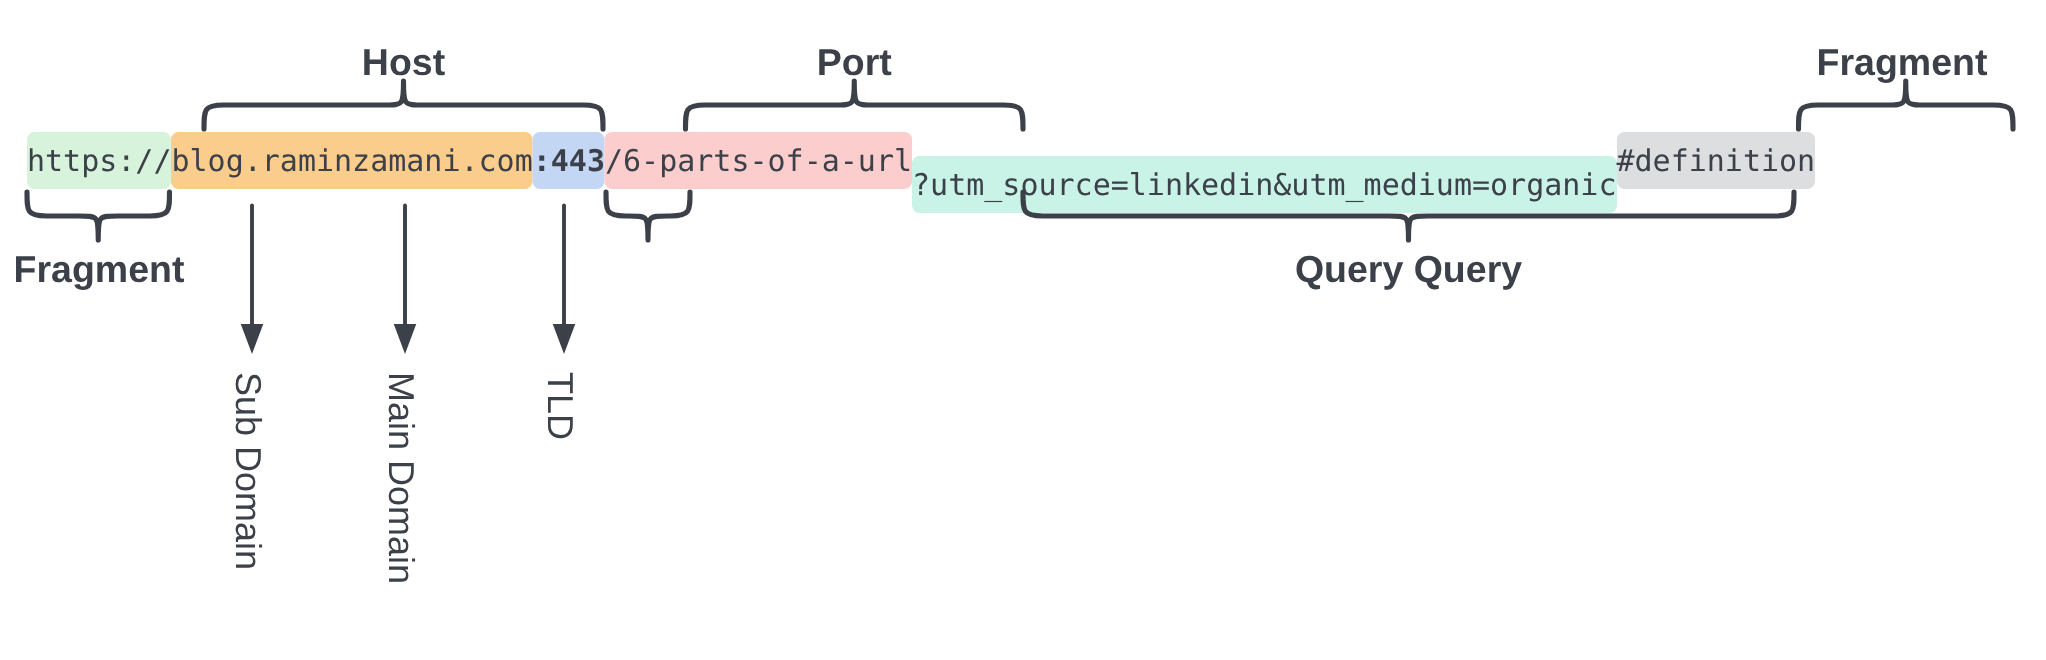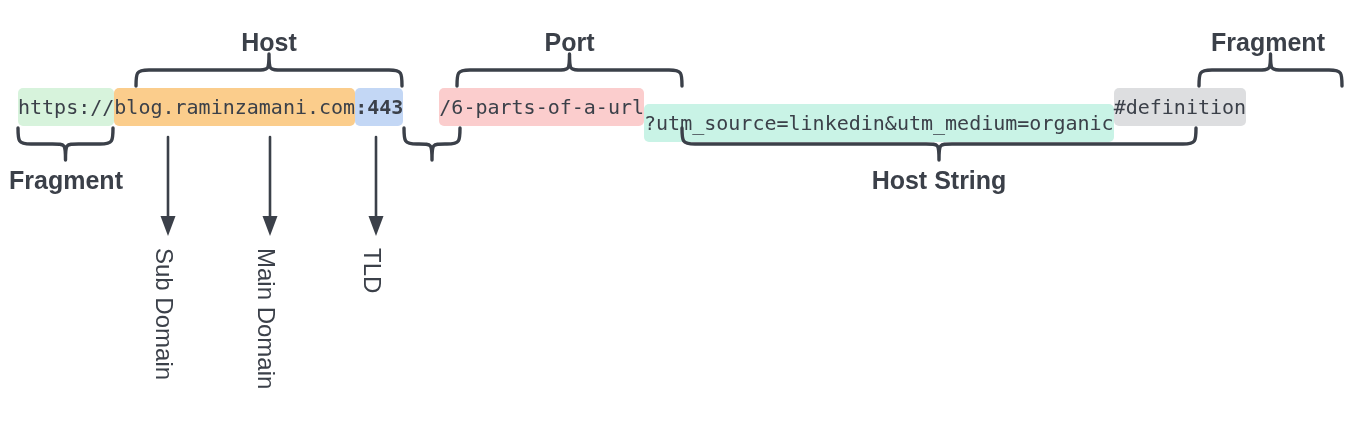--- a/index.html
+++ b/index.html
@@ -35,21 +35,21 @@
     color: #3b4049;
     line-height: 38px;
     height: 38px;
     display: inline-block;
     border-radius: 5px;
     padding: 0;
   }
   .seg-protocol { background: #d7f3dc; }
   .seg-host     { background: #fbcd8c; }
   .seg-port     { background: #c3d7f5; font-weight: bold; }
-  .seg-path     { background: #fbcdcd; margin-left: 36px; }
+  .seg-path     { background: #fbcdcd; }
   .seg-query    { background: #c9f3e6; margin-top: 32px; }
   .seg-fragment { background: #dddee0; }
 
   
   .lbl {
     position: absolute;
     font-family: "Liberation Sans", sans-serif;
     font-weight: bold;
     font-size: 25px;
     color: #3b4049;
@@ -85,21 +85,21 @@
 
   <div class="url-strip">
     <span class="url-seg seg-protocol" style="background: rgb(215, 243, 220);">https://</span><span class="url-seg seg-host" style="background: rgb(251, 205, 140);">blog.raminzamani.com</span><span class="url-seg seg-port" style="background: rgb(195, 215, 245);">:443</span><span class="url-seg seg-path" style="background: rgb(251, 205, 205);">/6-parts-of-a-url</span><span class="url-seg seg-query" style="background: rgb(201, 243, 230);">?utm_source=linkedin&amp;utm_medium=organic</span><span class="url-seg seg-fragment" style="background: rgb(221, 222, 224);">#definition</span>
   </div>
 
   <div class="lbl" style="left:136px; top:28px; width:266px;">Host</div>
   <div class="lbl" style="left:457px; top:28px; width:225px;">Port</div>
   <div class="lbl" style="left:1172px; top:28px; width:192px;">Fragment</div>
 
   <div class="lbl" style="left:2px; top:166px; width:128px;">Fragment</div>
-  <div class="lbl" style="left:682px; top:166px; width:514px;">Host String</div>
+  <div class="lbl" style="left:682px; top:166px; width:514px;">Query Query</div>
 
   <div class="vlabel" style="left:178px; top:248px;">Sub Domain</div>
   <div class="vlabel" style="left:280px; top:248px;">Main Domain</div>
   <div class="vlabel" style="left:386px; top:248px;">TLD</div>
 
   <svg id="overlay" viewBox="0 0 1364 440">
     <g id="brace-layer" fill="none" stroke="#3b4049" stroke-width="3.4" stroke-linecap="round" stroke-linejoin="round">
         <path d="M 136 86 C 136 73, 136 70, 149 70 L 256 70 C 269 70, 269 70, 269 54 C 269 70, 269 70, 282 70 L 389 70 C 402 70, 402 73, 402 86"></path>
         <path d="M 457 86 C 457 73, 457 70, 470 70 L 556.5 70 C 569.5 70, 569.5 70, 569.5 54 C 569.5 70, 569.5 70, 582.5 70 L 669 70 C 682 70, 682 73, 682 86"></path>
         <path d="M 1199 86 C 1199 73, 1199 70, 1212 70 L 1257.5 70 C 1270.5 70, 1270.5 70, 1270.5 54 C 1270.5 70, 1270.5 70, 1283.5 70 L 1329 70 C 1342 70, 1342 73, 1342 86"></path>

